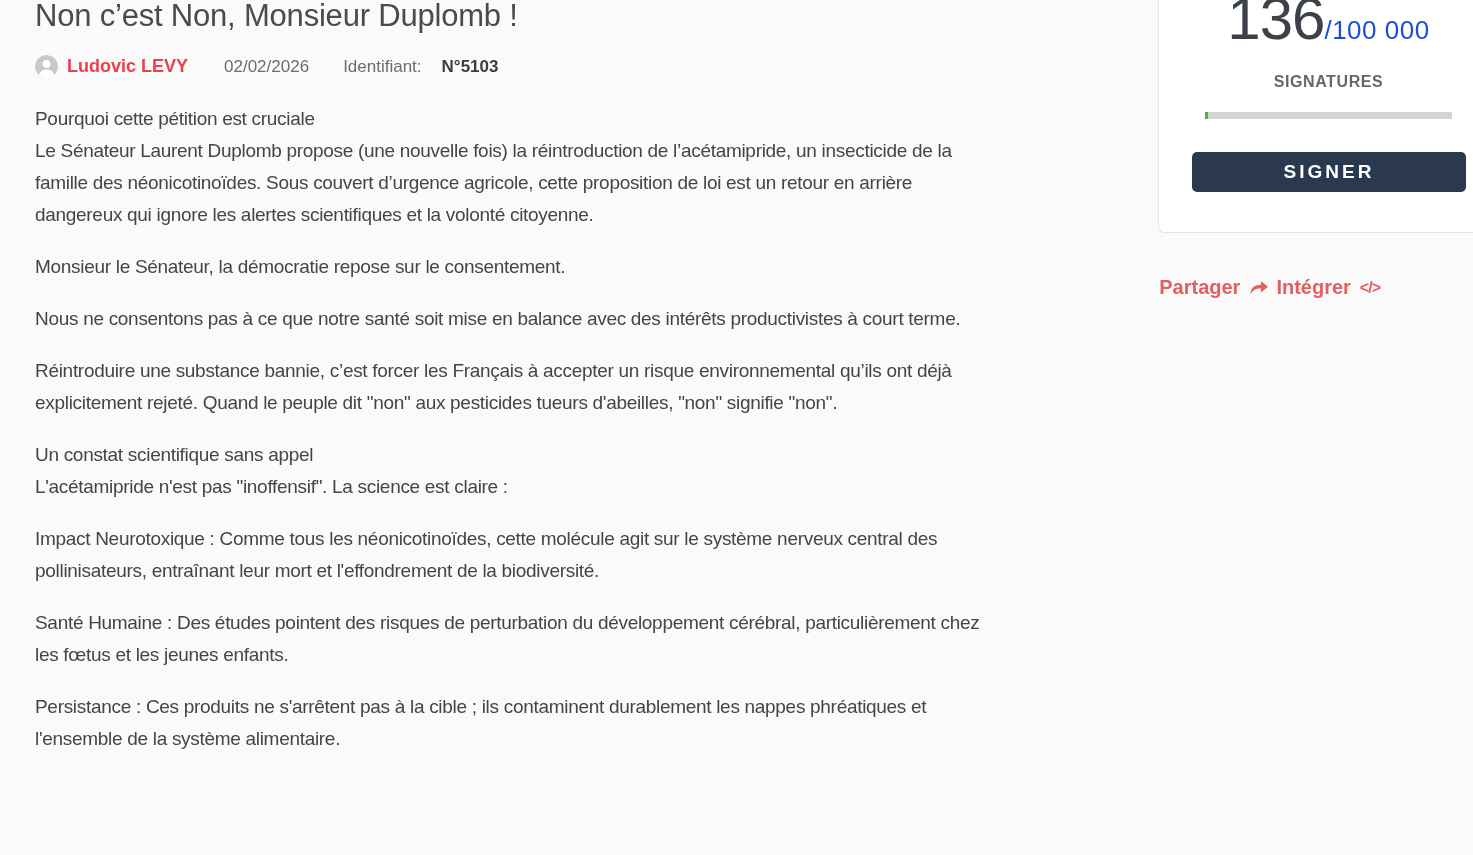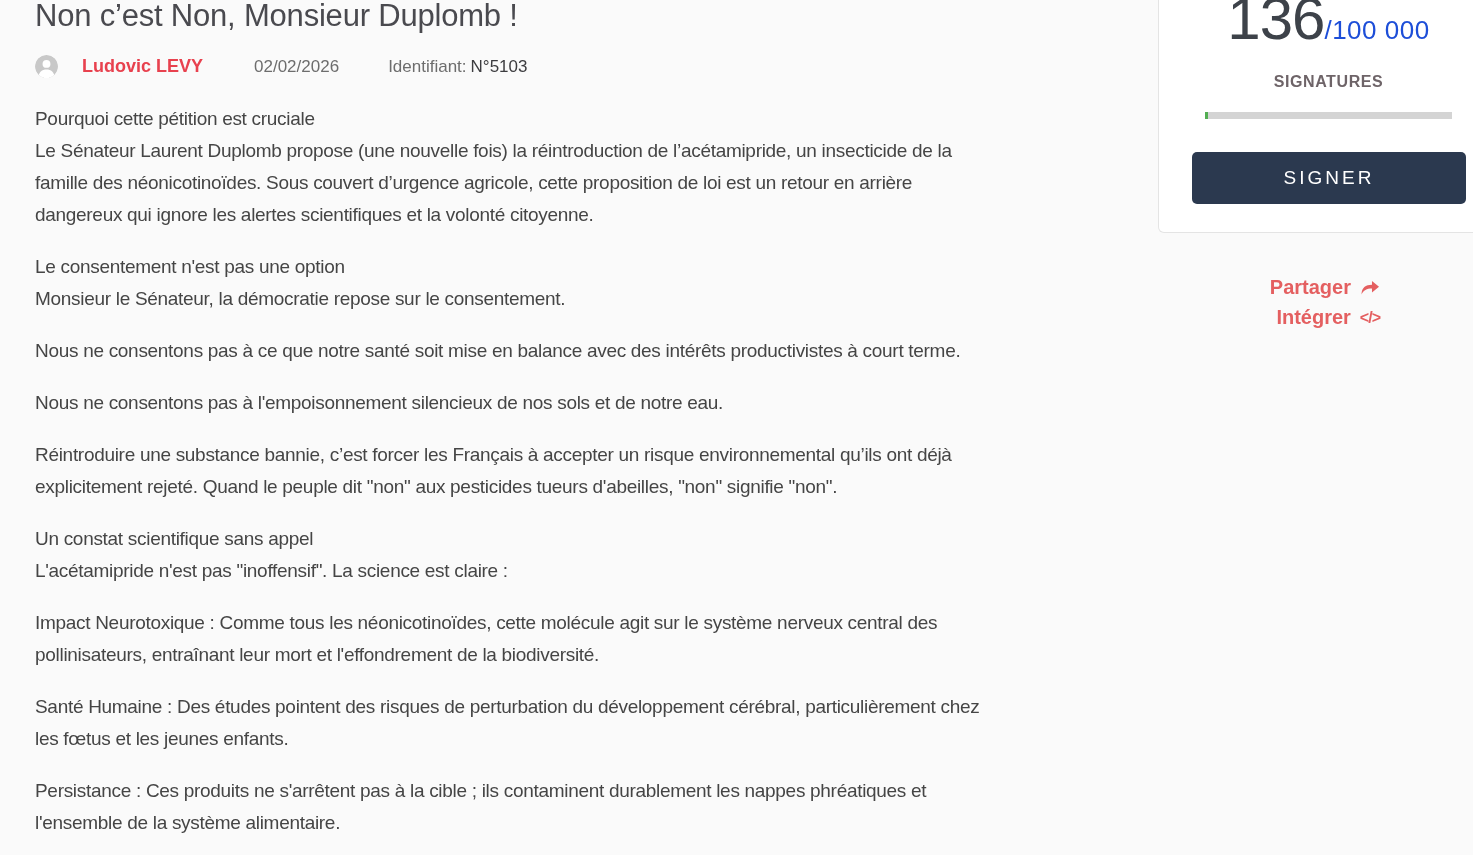--- a/index.html
+++ b/index.html
@@ -26,27 +26,27 @@
     color:var(--body-color);
   }
 
   
   .main{position:absolute;left:35px;top:0;width:950px;}
   .petition-title{
     margin:-3px 0 0 0;font-size:31px;font-weight:400;line-height:38px;
     color:var(--title-color);letter-spacing:-0.2px;
   }
   .author-row{
-    margin-top:20px;display:flex;align-items:center;font-size:17px;gap:15px;
+    margin-top:20px;display:flex;align-items:center;font-size:17px;
   }
   .avatar{width:23px;height:23px;border-radius:50%;flex:0 0 auto;display:block;}
   .author-name{margin-left:9px;font-weight:700;font-size:18px;color:var(--accent-red);}
   .pub-date{margin-left:36px;color:var(--muted-color);}
   .identifier{margin-left:34px;color:var(--muted-color);}
-  .identifier b{color:var(--dark-color);font-weight:400;margin-left:4px;}
+  .identifier b{color:var(--dark-color);font-weight:700;margin-left:20px;}
 
   .article-body{margin-top:25px;}
   .para{margin:0 0 20px 0;font-size:19px;line-height:32px;letter-spacing:-0.3px;color:var(--body-color);}
   .pline{display:block;}
 
   
   .sign-card{
     position:absolute;left:1158px;top:-1px;width:341px;height:234px;
     background:var(--card-bg);
     border:1px solid var(--card-border);border-top:none;
@@ -63,29 +63,29 @@
     letter-spacing:0.6px;color:#6e6468;
   }
   .progress-track{
     margin:21px auto 0 auto;width:247px;height:7px;background:var(--track);
     position:relative;
   }
   .progress-fill{
     position:absolute;left:0;top:0;bottom:0;min-width:3px;background:var(--fill);
   }
   .sign-button{
-    display:block;margin:33px auto 0 auto;width:274px;height:52px;
+    display:block;margin:33px auto 0 auto;width:274px;height:40px;
     background:var(--navy);color:#fff;border:none;border-radius:5px;
-    font-family:inherit;font-size:19px;font-weight:400;letter-spacing:3px;
+    font-family:inherit;font-size:19px;font-weight:700;letter-spacing:3px;
     cursor:pointer;
   }
 
   
   .share-links{
-    position:absolute;top:276px;right:93px;display:flex;flex-direction:column;
+    position:absolute;top:276px;right:93px;display:flex;flex-direction:row;
     align-items:flex-end;gap:7px;
   }
   .share-link{
     display:flex;align-items:center;gap:9px;text-decoration:none;
     color:var(--link-red);font-size:20px;font-weight:600;line-height:23px;
   }
   .share-link .icon{display:flex;align-items:center;}
   .code-glyph{font-size:16px;font-weight:700;letter-spacing:-1px;}
 </style>
 </head>
@@ -111,28 +111,24 @@
     <span class="pub-date">02/02/2026</span>
     <span class="identifier"><span>Identifiant:</span><b>N°5103</b></span>
   </div>
 
   <div class="article-body">
       <p class="para">
         <span class="pline">Pourquoi cette pétition est cruciale</span>
         <span class="pline">Le Sénateur Laurent Duplomb propose (une nouvelle fois) la réintroduction de l’acétamipride, un insecticide de la famille des néonicotinoïdes. Sous couvert d’urgence agricole, cette proposition de loi est un retour en arrière dangereux qui ignore les alertes scientifiques et la volonté citoyenne.</span>
       </p>
       <p class="para">
-        <span class="pline">Le consentement n'est pas une option</span>
         <span class="pline">Monsieur le Sénateur, la démocratie repose sur le consentement.</span>
       </p>
       <p class="para">
         <span class="pline">Nous ne consentons pas à ce que notre santé soit mise en balance avec des intérêts productivistes à court terme.</span>
-      </p>
-      <p class="para">
-        <span class="pline">Nous ne consentons pas à l'empoisonnement silencieux de nos sols et de notre eau.</span>
       </p>
       <p class="para">
         <span class="pline">Réintroduire une substance bannie, c’est forcer les Français à accepter un risque environnemental qu’ils ont déjà explicitement rejeté. Quand le peuple dit "non" aux pesticides tueurs d'abeilles, "non" signifie "non".</span>
       </p>
       <p class="para">
         <span class="pline">Un constat scientifique sans appel</span>
         <span class="pline">L'acétamipride n'est pas "inoffensif". La science est claire :</span>
       </p>
       <p class="para">
         <span class="pline">Impact Neurotoxique : Comme tous les néonicotinoïdes, cette molécule agit sur le système nerveux central des pollinisateurs, entraînant leur mort et l'effondrement de la biodiversité.</span>

